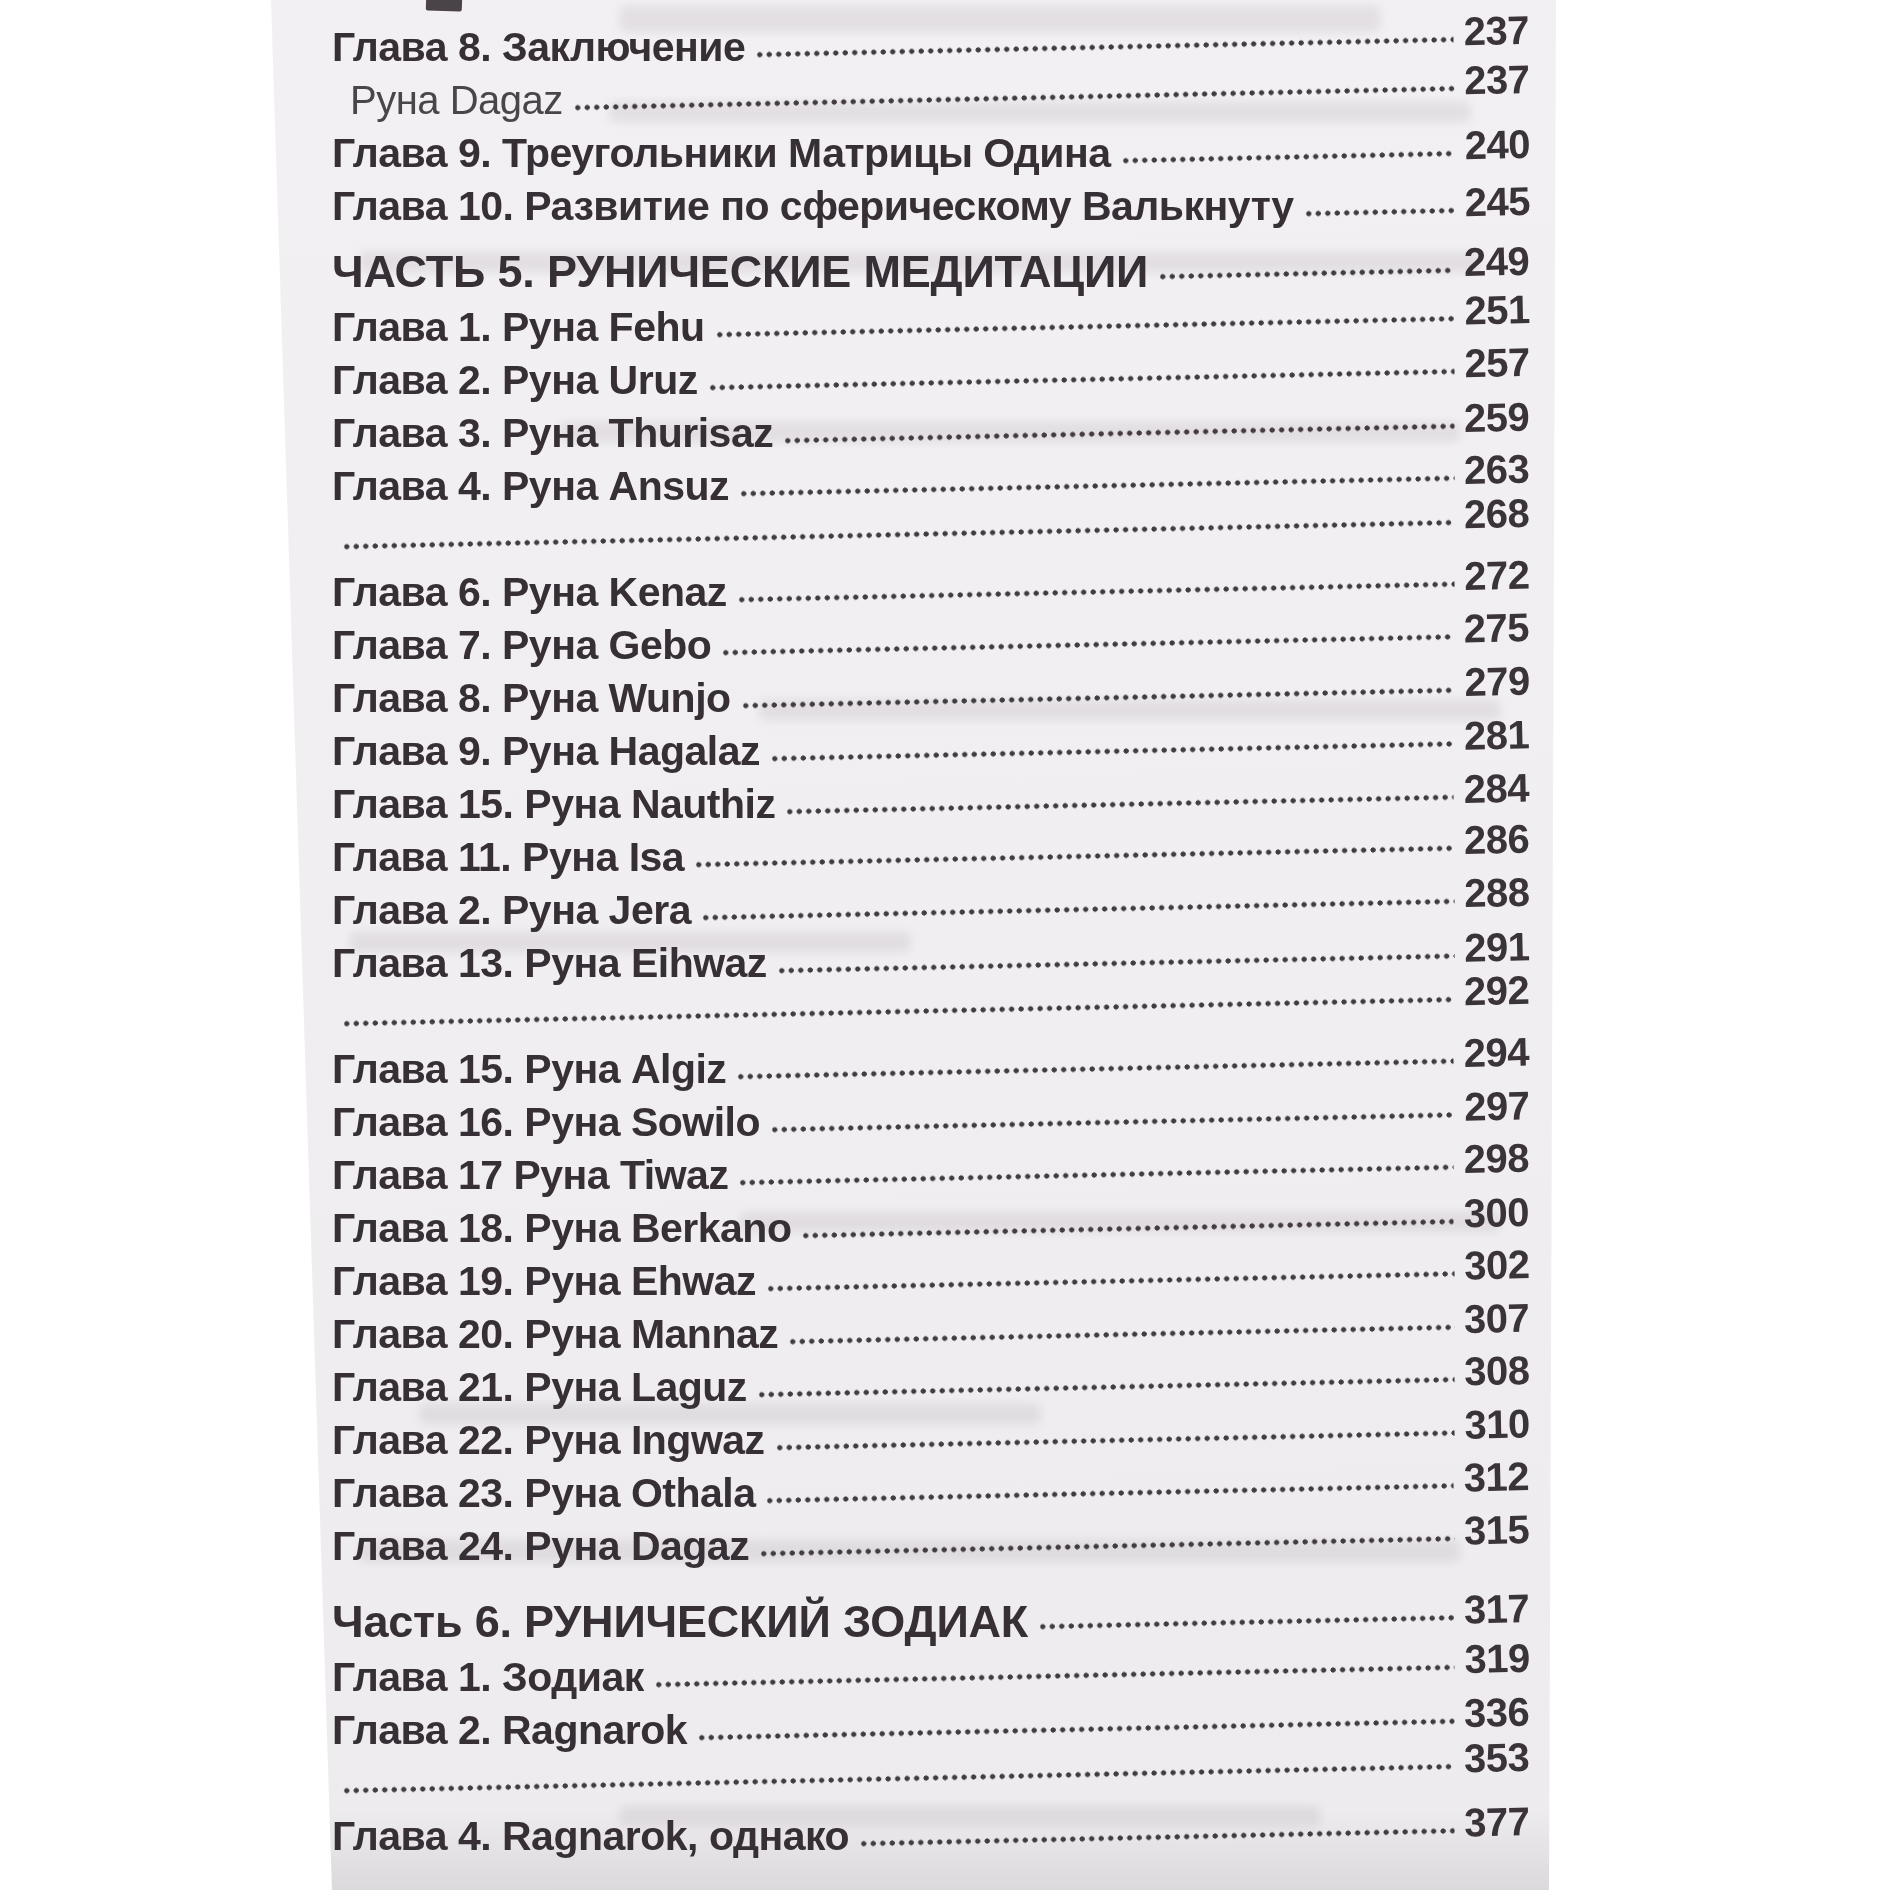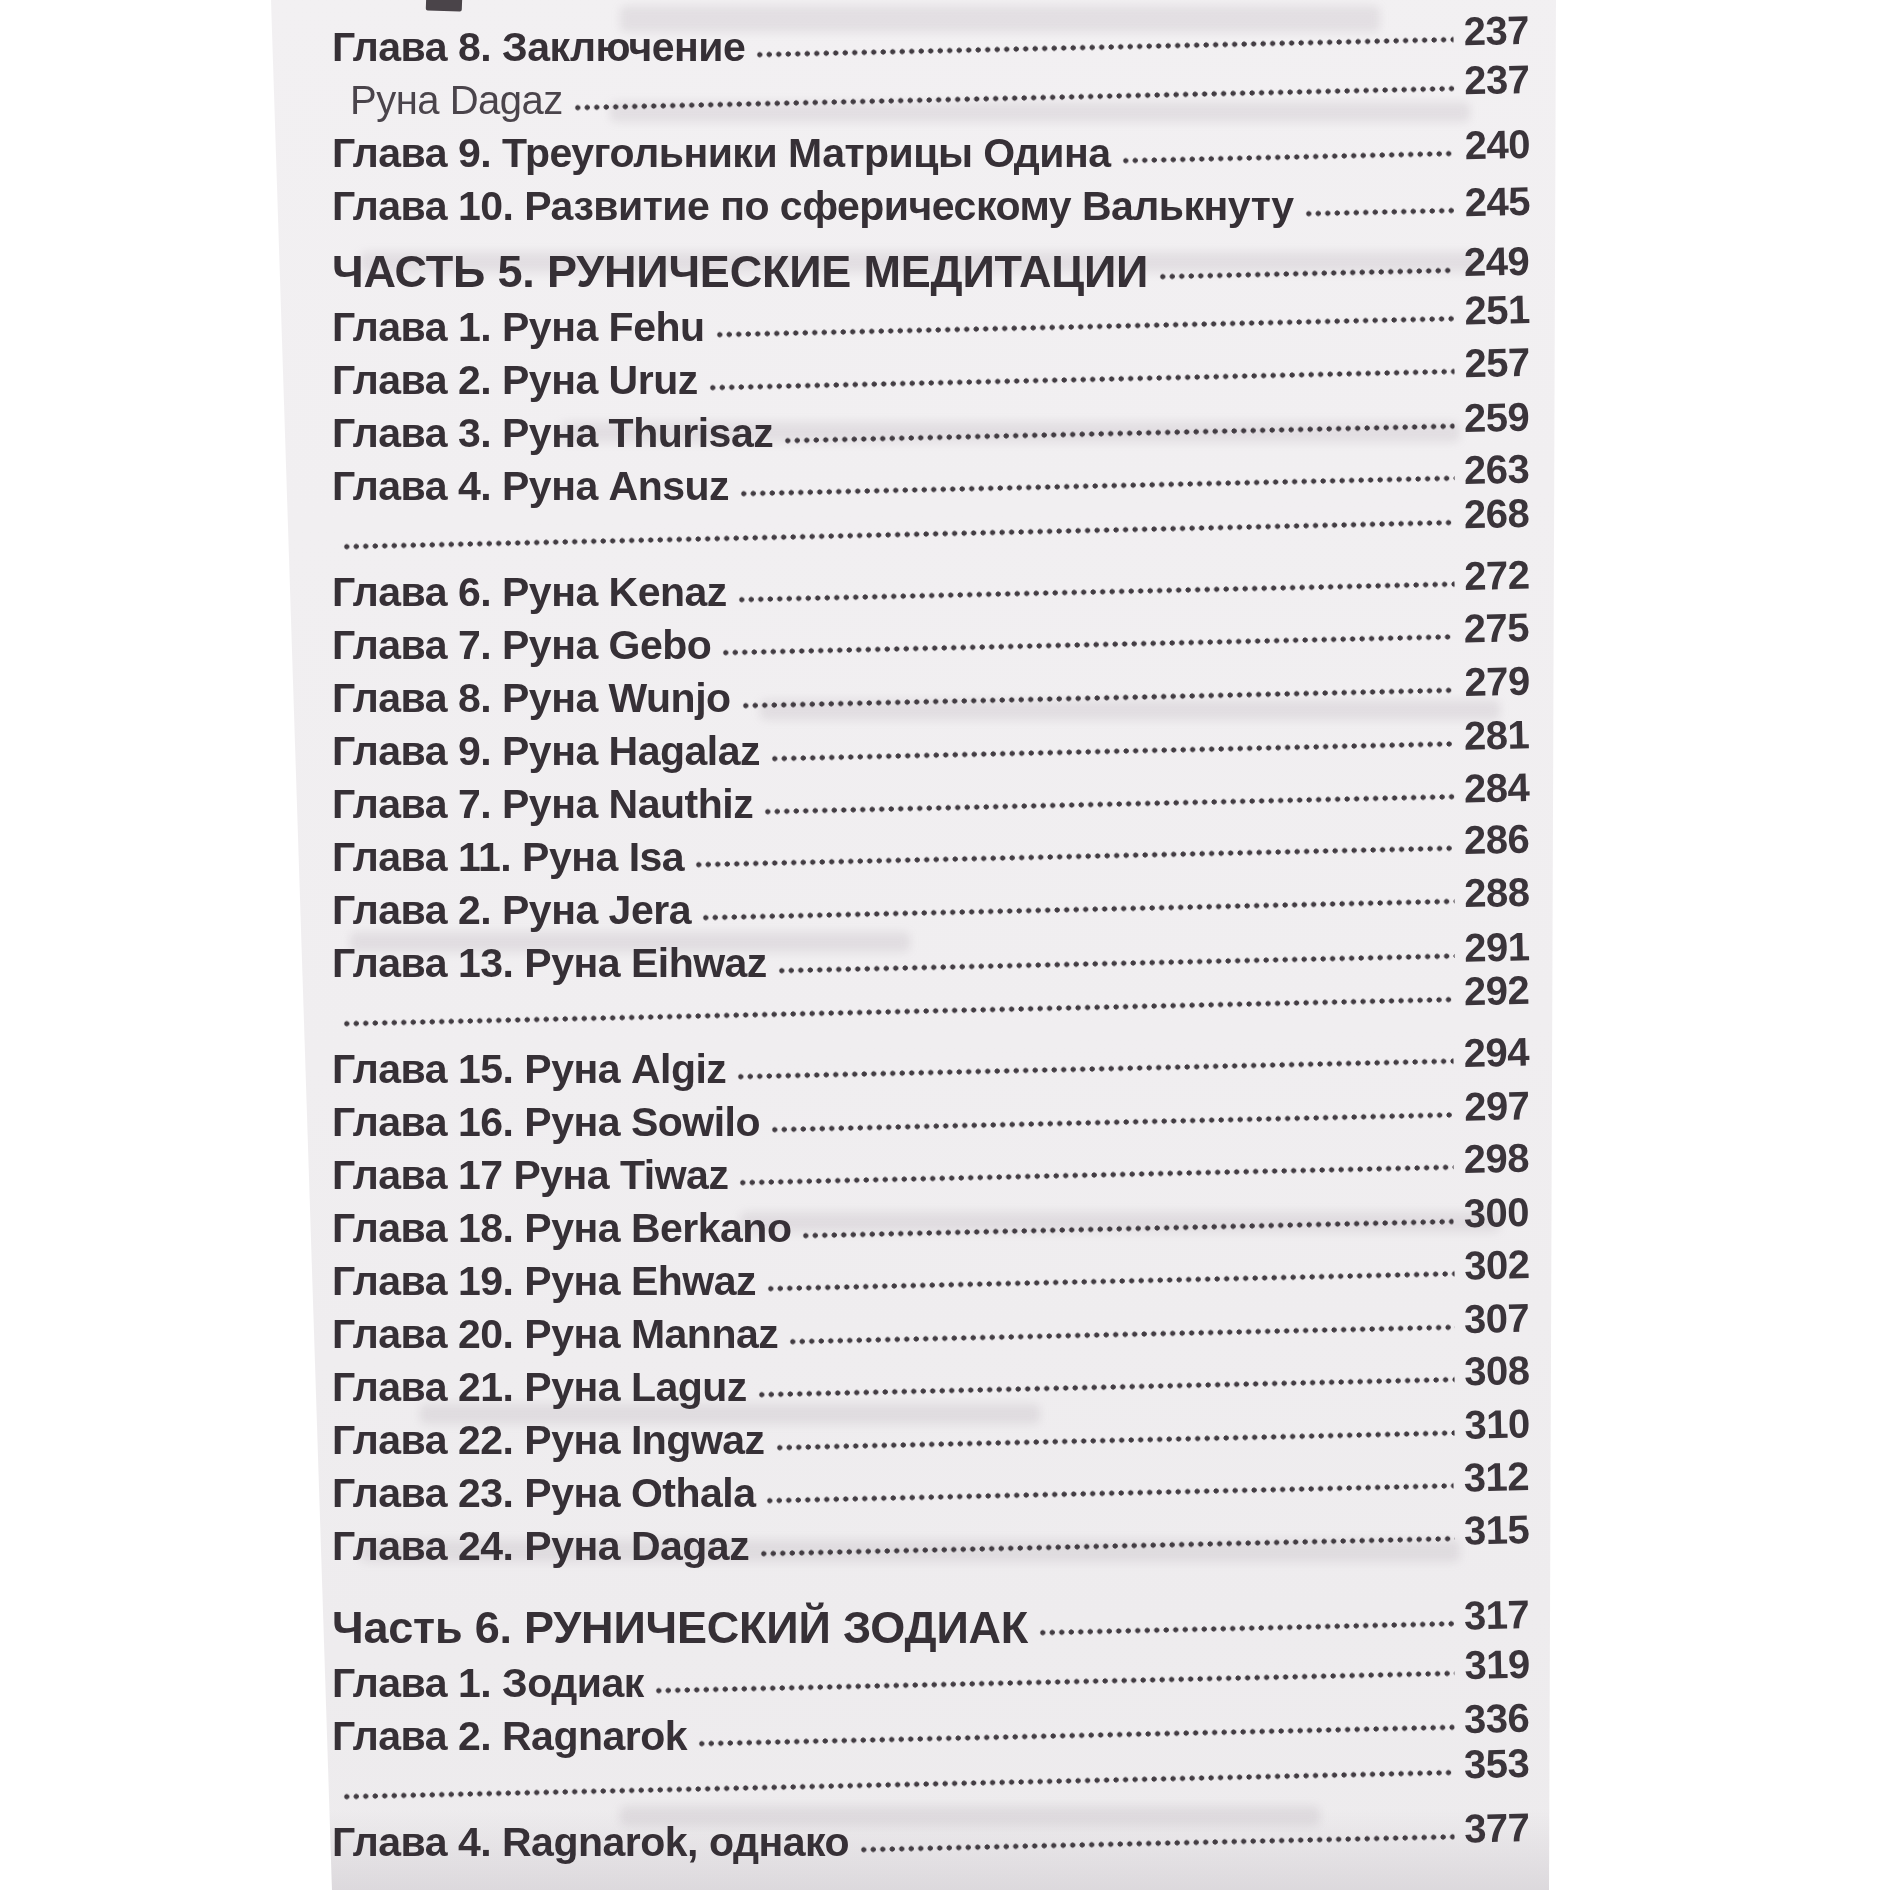--- a/index.html
+++ b/index.html
@@ -35,21 +35,21 @@
     background:#4a4449;border-radius:2px;
     transform:rotate(2deg);
   }
   
   .toc{
     position:absolute;
     left:332px;top:26px;width:1198px;
     color:#363036;
   }
   .group + .group{margin-top:10px;}
-  .group:nth-of-type(3){margin-top:26px;}
+  .group:nth-of-type(3){margin-top:20px;}
   .row{
     display:flex;
     align-items:flex-start;
     height:53px;
   }
   .row.part{height:58px;}
   .label{
     white-space:nowrap;
     font-size:41px;
     font-weight:700;
@@ -204,21 +204,21 @@
         </span>
       </div>
       <div class="row entry">
         <span class="label">Глава 9. Руна Hagalaz</span>
         <span class="tail">
           <span class="leader"></span>
           <span class="pagenum">281</span>
         </span>
       </div>
       <div class="row entry">
-        <span class="label">Глава 7. Руна Nauthiz</span>
+        <span class="label">Глава 15. Руна Nauthiz</span>
         <span class="tail">
           <span class="leader"></span>
           <span class="pagenum">284</span>
         </span>
       </div>
       <div class="row entry">
         <span class="label">Глава 11. Руна Isa</span>
         <span class="tail">
           <span class="leader"></span>
           <span class="pagenum">286</span>

